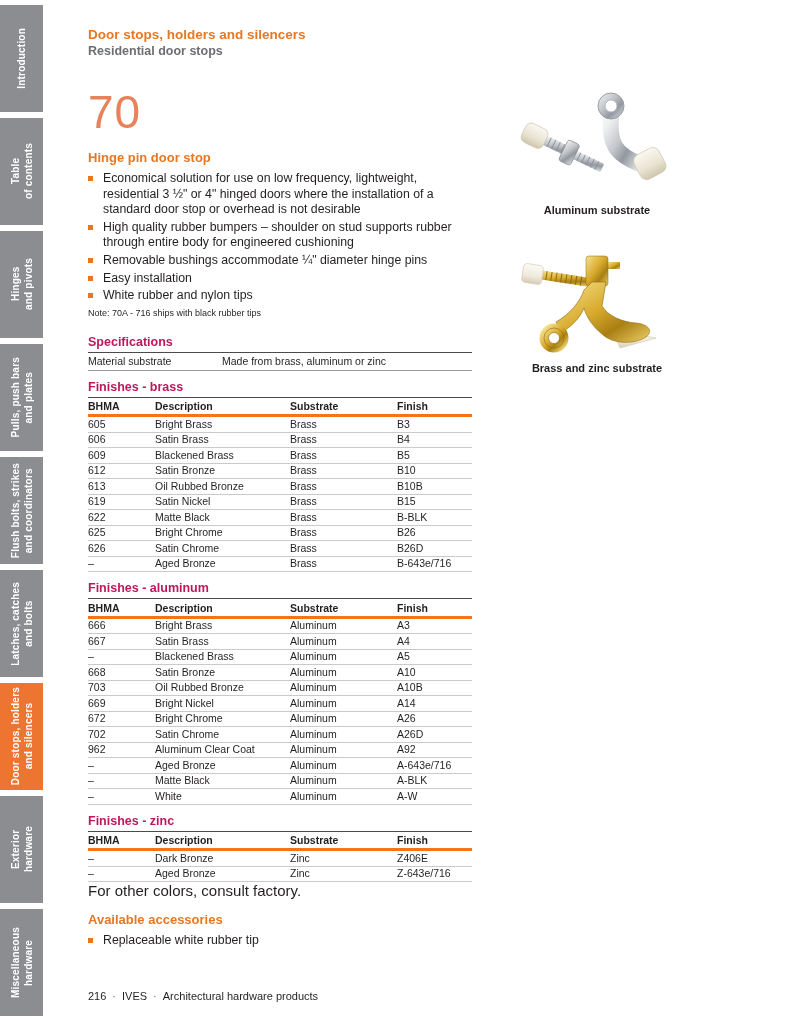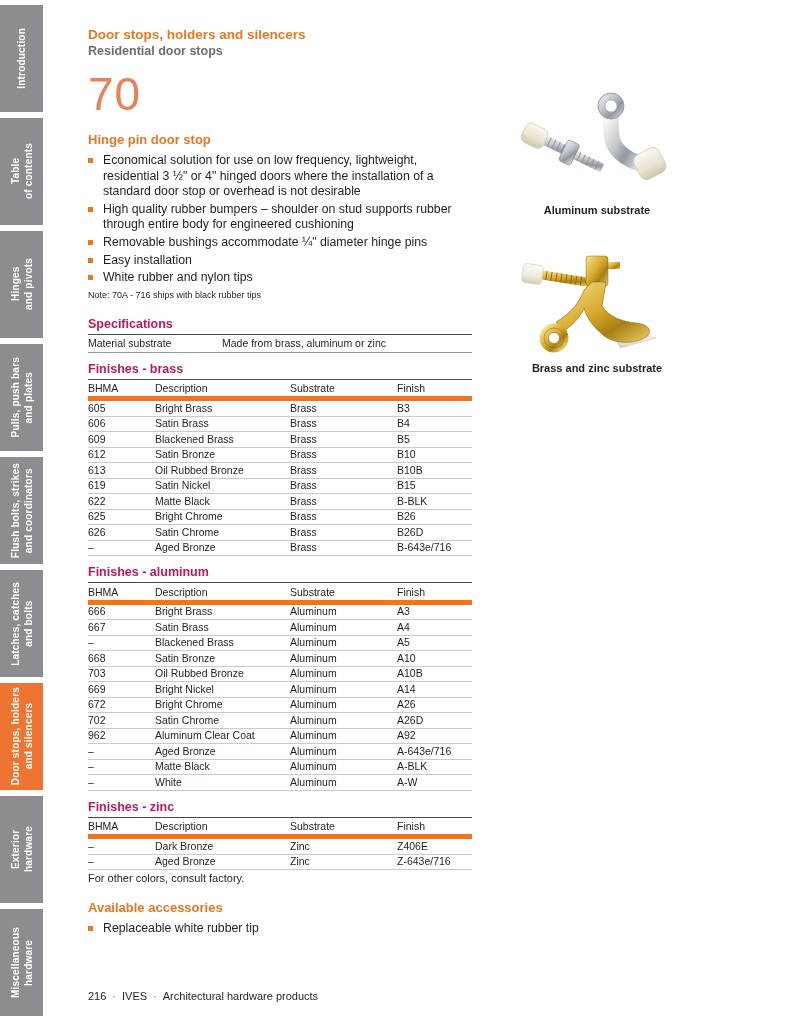--- a/index.html
+++ b/index.html
@@ -12,42 +12,42 @@
          display:flex; align-items:center; justify-content:center; cursor:pointer; }
   .tab.active { background:#ED7431; }
   .tab .vlabel { writing-mode:vertical-rl; transform:rotate(180deg); white-space:pre-line;
                  text-align:center; color:#fff; font-weight:700; font-size:10px;
                  line-height:1.3; letter-spacing:.2px; }
 
   
   .main { position:absolute; left:88px; top:26px; width:384px; }
   .page-title { color:#E87722; font-size:13.5px; font-weight:700; line-height:17px; }
   .page-subtitle { color:#6D6E71; font-size:12.5px; font-weight:700; line-height:16px; }
-  .product-number { color:#E8825A; font-size:46px; font-weight:400; line-height:46px; margin-top:12px; letter-spacing:1px; }
+  .product-number { color:#E8825A; font-size:46px; font-weight:400; line-height:46px; margin-top:30px; letter-spacing:1px; }
   .section-heading { color:#E87722; font-size:13px; font-weight:700; margin-top:14px; line-height:17px; }
   ul.features { list-style:none; margin-top:5px; }
   ul.features li { position:relative; padding-left:15px; font-size:12.3px; line-height:15.6px; margin-bottom:2px; }
   .sq { position:absolute; left:0; top:5px; width:5px; height:5px; background:#E87722; display:inline-block; }
   .note { font-size:9px; line-height:11px; margin-top:4px; color:#231F20; }
 
   .spec-heading, .table-title { font-size:12.5px; font-weight:700; color:#be185d;
       border-bottom:1.5px solid #4a4b4d; padding-bottom:3px; }
   .spec-heading { margin-top:16px; }
   .spec-row { display:flex; font-size:10.5px; line-height:12px; padding:2.5px 0;
       border-bottom:1px solid #98999B; }
   .spec-label { width:134px; flex:none; }
 
   .table-title { margin-top:9px; }
   table.fin { width:100%; border-collapse:collapse; font-size:10.5px; table-layout:fixed; }
   table.fin col.c0 { width:67px; } table.fin col.c1 { width:135px; }
   table.fin col.c2 { width:107px; } table.fin col.c3 { width:75px; }
-  table.fin th { text-align:left; font-weight:400; padding:2.5px 0 2px 0;
-      border-bottom:5px solid #f97316; }
+  table.fin th { text-align:left; font-weight:700; padding:2.5px 0 2px 0;
+      border-bottom:3px solid #f97316; }
   table.fin td { padding:1.5px 0; border-bottom:1px solid #C9CACC; line-height:11.5px; }
-  .footnote { font-size:11px; line-height:11px; margin-top:3px; }
+  .footnote { font-size:15px; line-height:11px; margin-top:3px; }
   .accessories-heading { margin-top:15px; }
 
   
   .photos { position:absolute; left:508px; top:86px; width:178px;text-align:center; }
   .photo-block { margin-bottom:22px; }
   .photo-caption { font-size:11px; font-weight:700; color:#231F20; margin-top:6px; }
   .photo-block svg { display:block; }
   .photo-block.second { margin-top:36px; }
 
   

